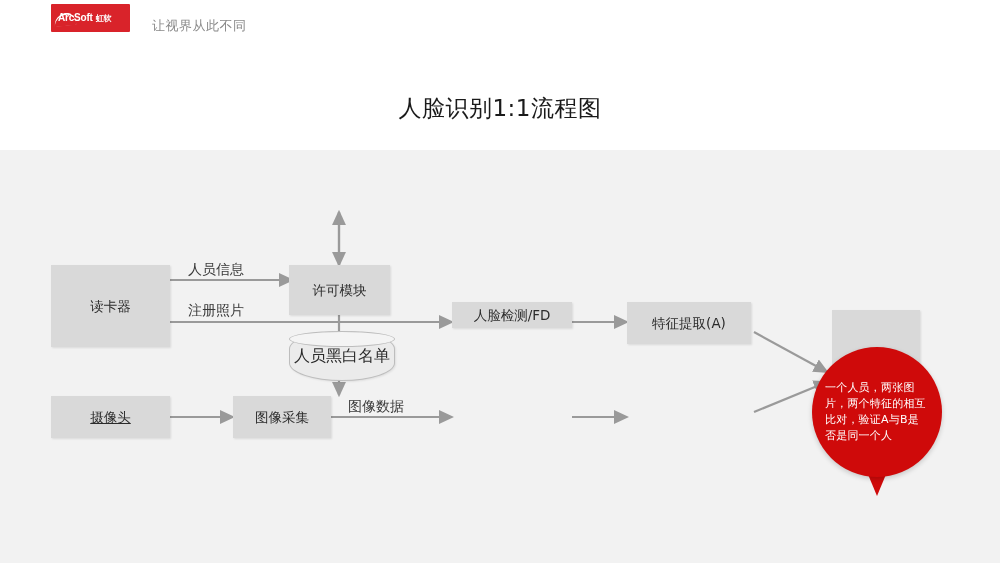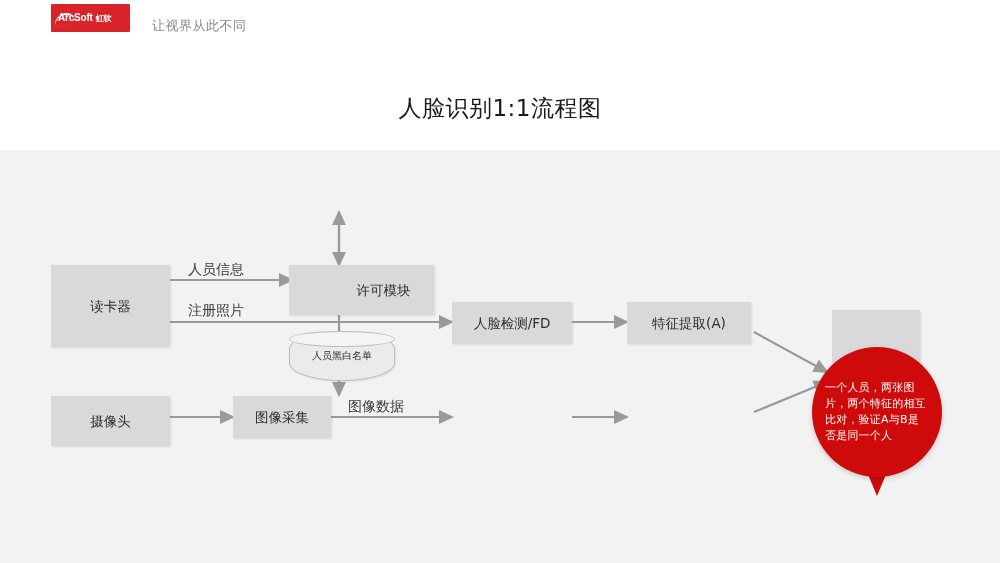--- a/index.html
+++ b/index.html
@@ -42,21 +42,21 @@
   .node{
     position:absolute;background:#d9d9d9;color:#2b2b2b;
     display:flex;align-items:center;justify-content:center;text-align:center;
     font-size:13.5px;font-family:"DejaVu Sans",sans-serif;line-height:17px;
     box-shadow:1px 1px 2px rgba(0,0,0,0.10);
   }
   .cyl{
     position:absolute;width:104px;height:48px;background:#ebebeb;
     border:1px solid #bdbdbd;border-radius:50%/18px;
     display:flex;align-items:center;justify-content:center;
-    font-size:10px;font-family:"DejaVu Sans",sans-serif;color:#2b2b2b;
+    font-size:16px;font-family:"DejaVu Sans",sans-serif;color:#2b2b2b;
     box-shadow:1px 1px 2px rgba(0,0,0,0.08);
   }
   .cyl::before{
     content:"";position:absolute;left:-1px;top:-1px;width:104px;height:14px;
     border:1px solid #bdbdbd;border-radius:50%;background:#f4f4f4;
   }
   .edge-label{
     position:absolute;font-size:14px;color:#3a3a3a;
     font-family:"DejaVu Sans",sans-serif;white-space:nowrap;
   }
@@ -131,33 +131,33 @@
   </svg>
 
   <div class="cyl" style="left:289px;top:181px;">
     <span>人员黑白名单</span>
   </div>
 
   <div class="node" style="left:51px;top:115px;width:119px;height:82px;">
     <span>读卡器</span>
   </div>
 
-  <div class="node" style="left:289px;top:115px;width:101px;height:50px;padding-left:44px;">
+  <div class="node" style="left:289px;top:115px;width:101px;height:50px;">
     <span>许可模块</span>
   </div>
 
-  <div class="node" style="left:452px;top:152px;width:120px;height:42px;">
+  <div class="node" style="left:452px;top:152px;width:120px;height:26px;">
     <span>人脸检测/FD</span>
   </div>
 
   <div class="node" style="left:627px;top:152px;width:124px;height:42px;">
     <span>特征提取(A)</span>
   </div>
 
-  <div class="node" style="left:51px;top:246px;width:119px;height:50px;">
+  <div class="node" style="left:51px;top:246px;width:119px;height:42px;text-decoration:underline;">
     <span>摄像头</span>
   </div>
 
   <div class="node" style="left:233px;top:246px;width:98px;height:42px;">
     <span>图像采集</span>
   </div>
 
 
 
   <div class="node" style="left:832px;top:160px;width:88px;height:140px;white-space:pre-line;">

